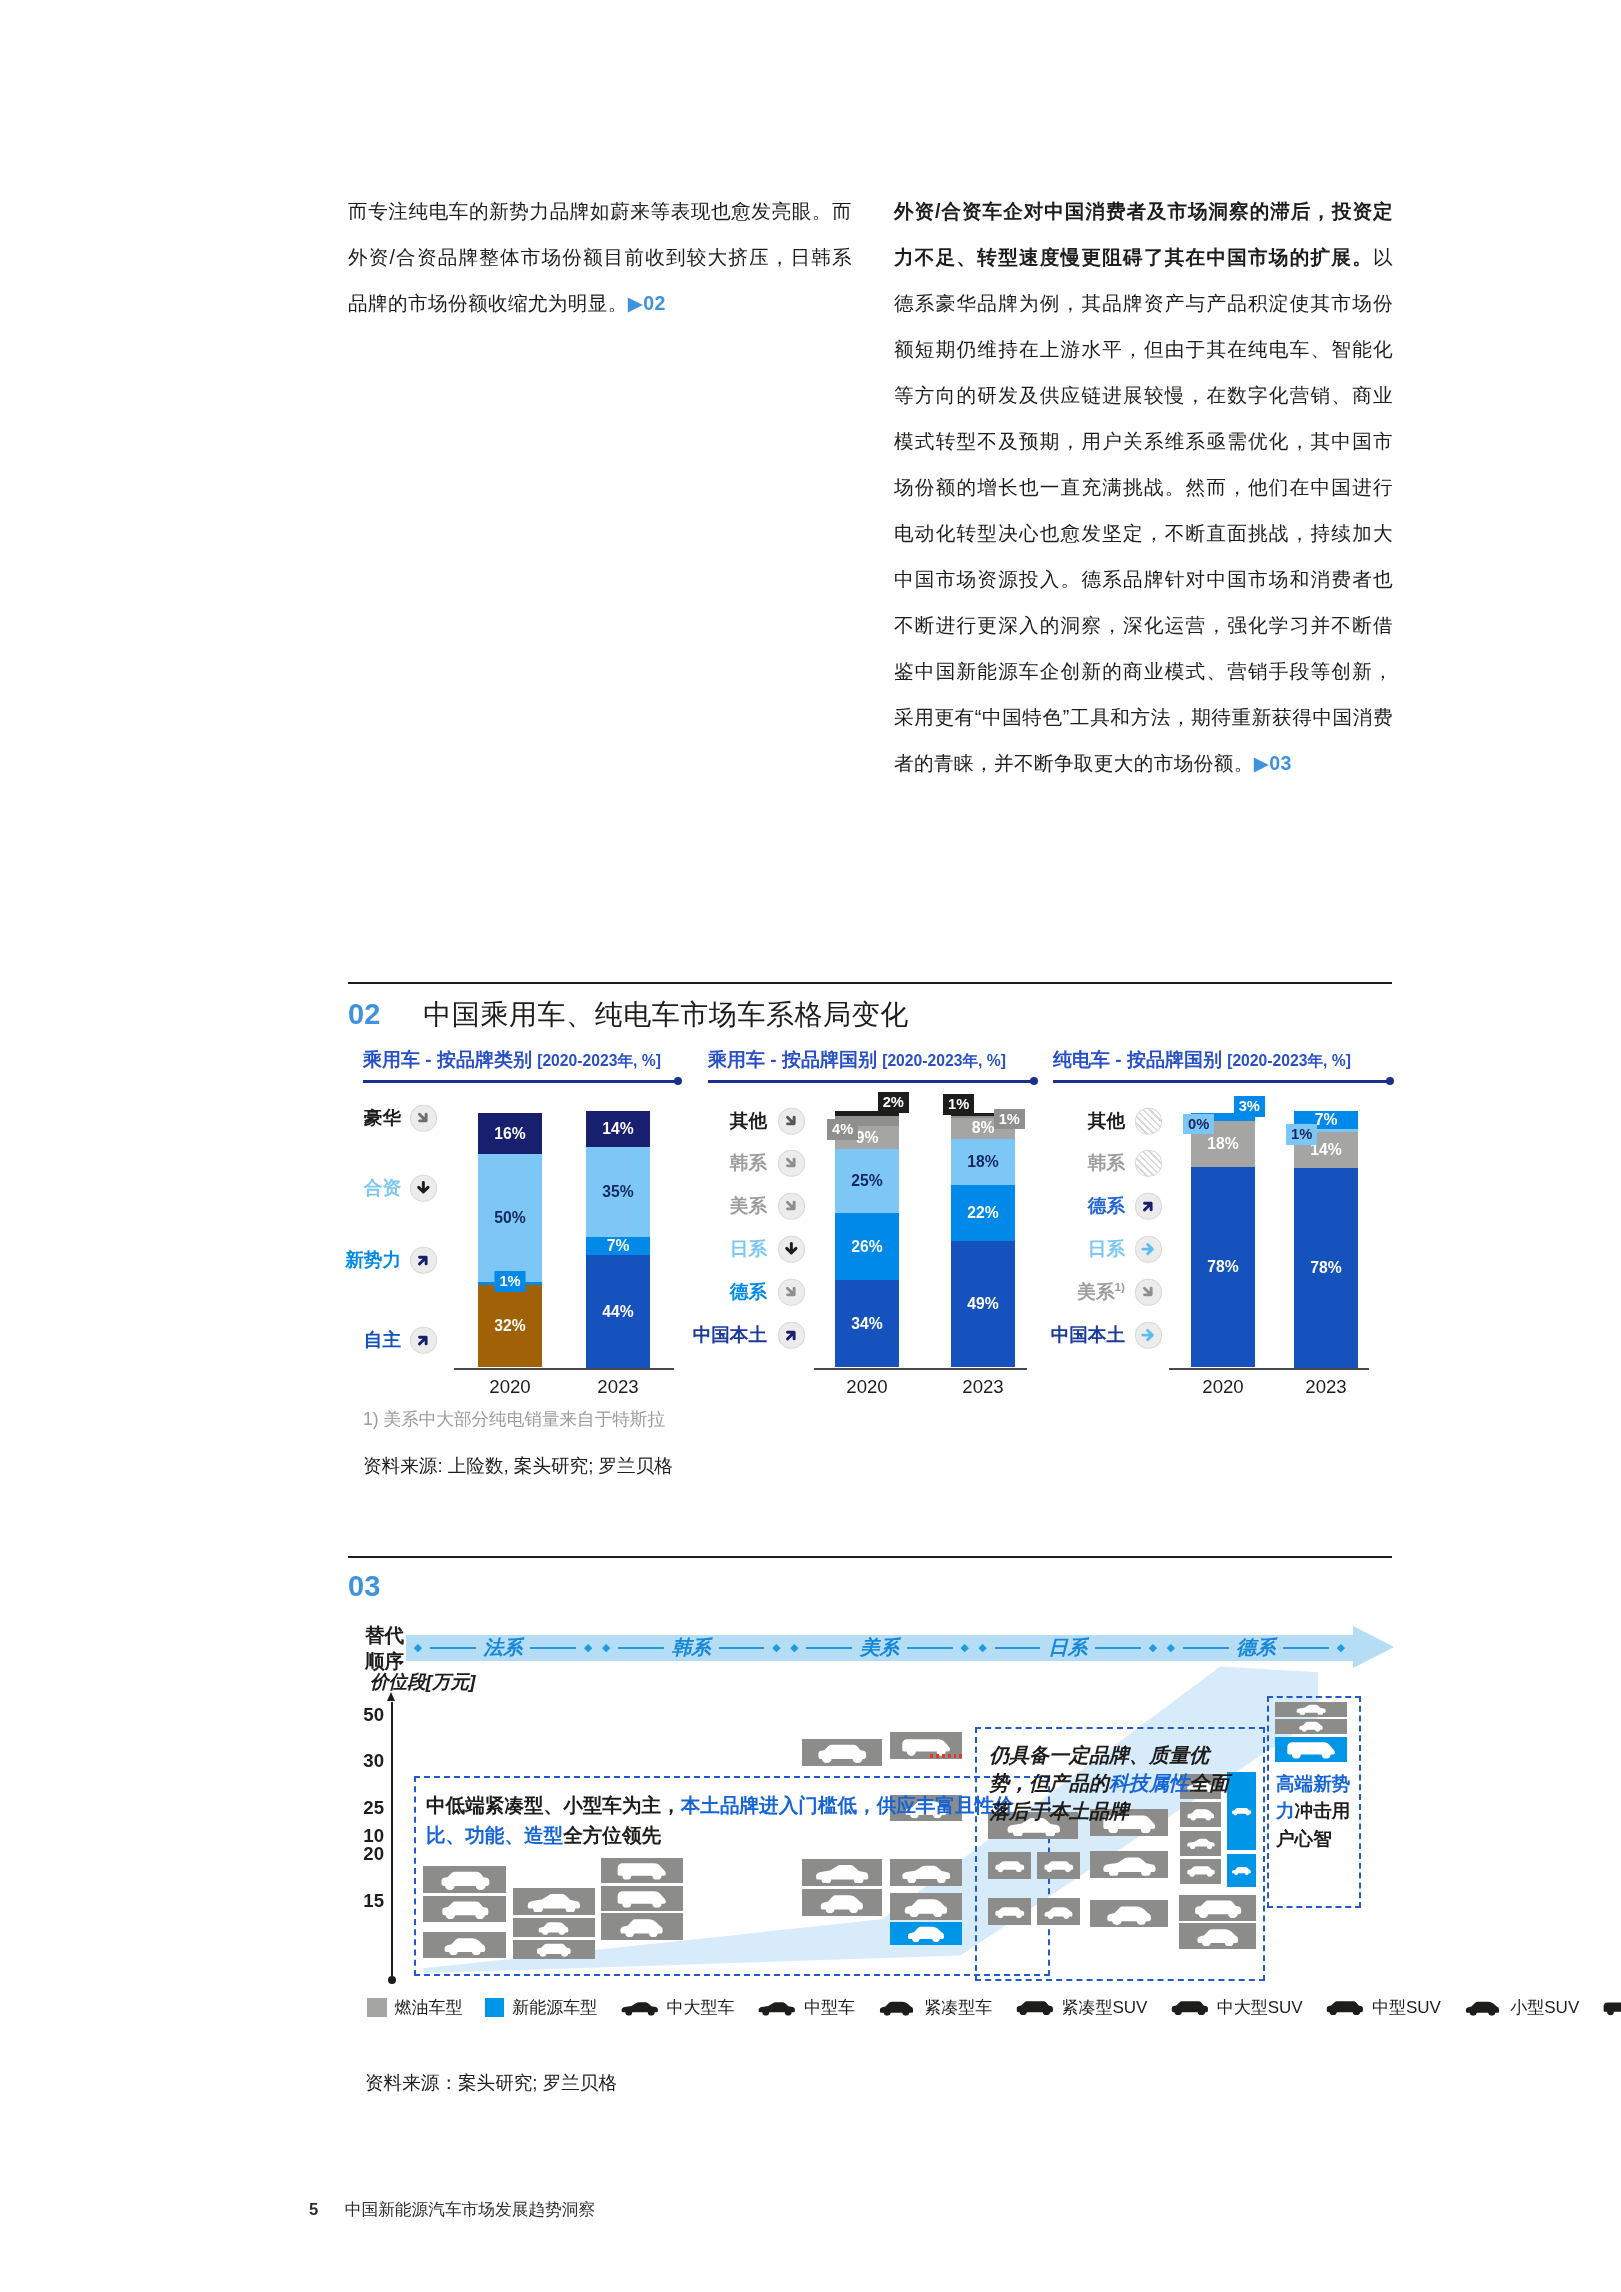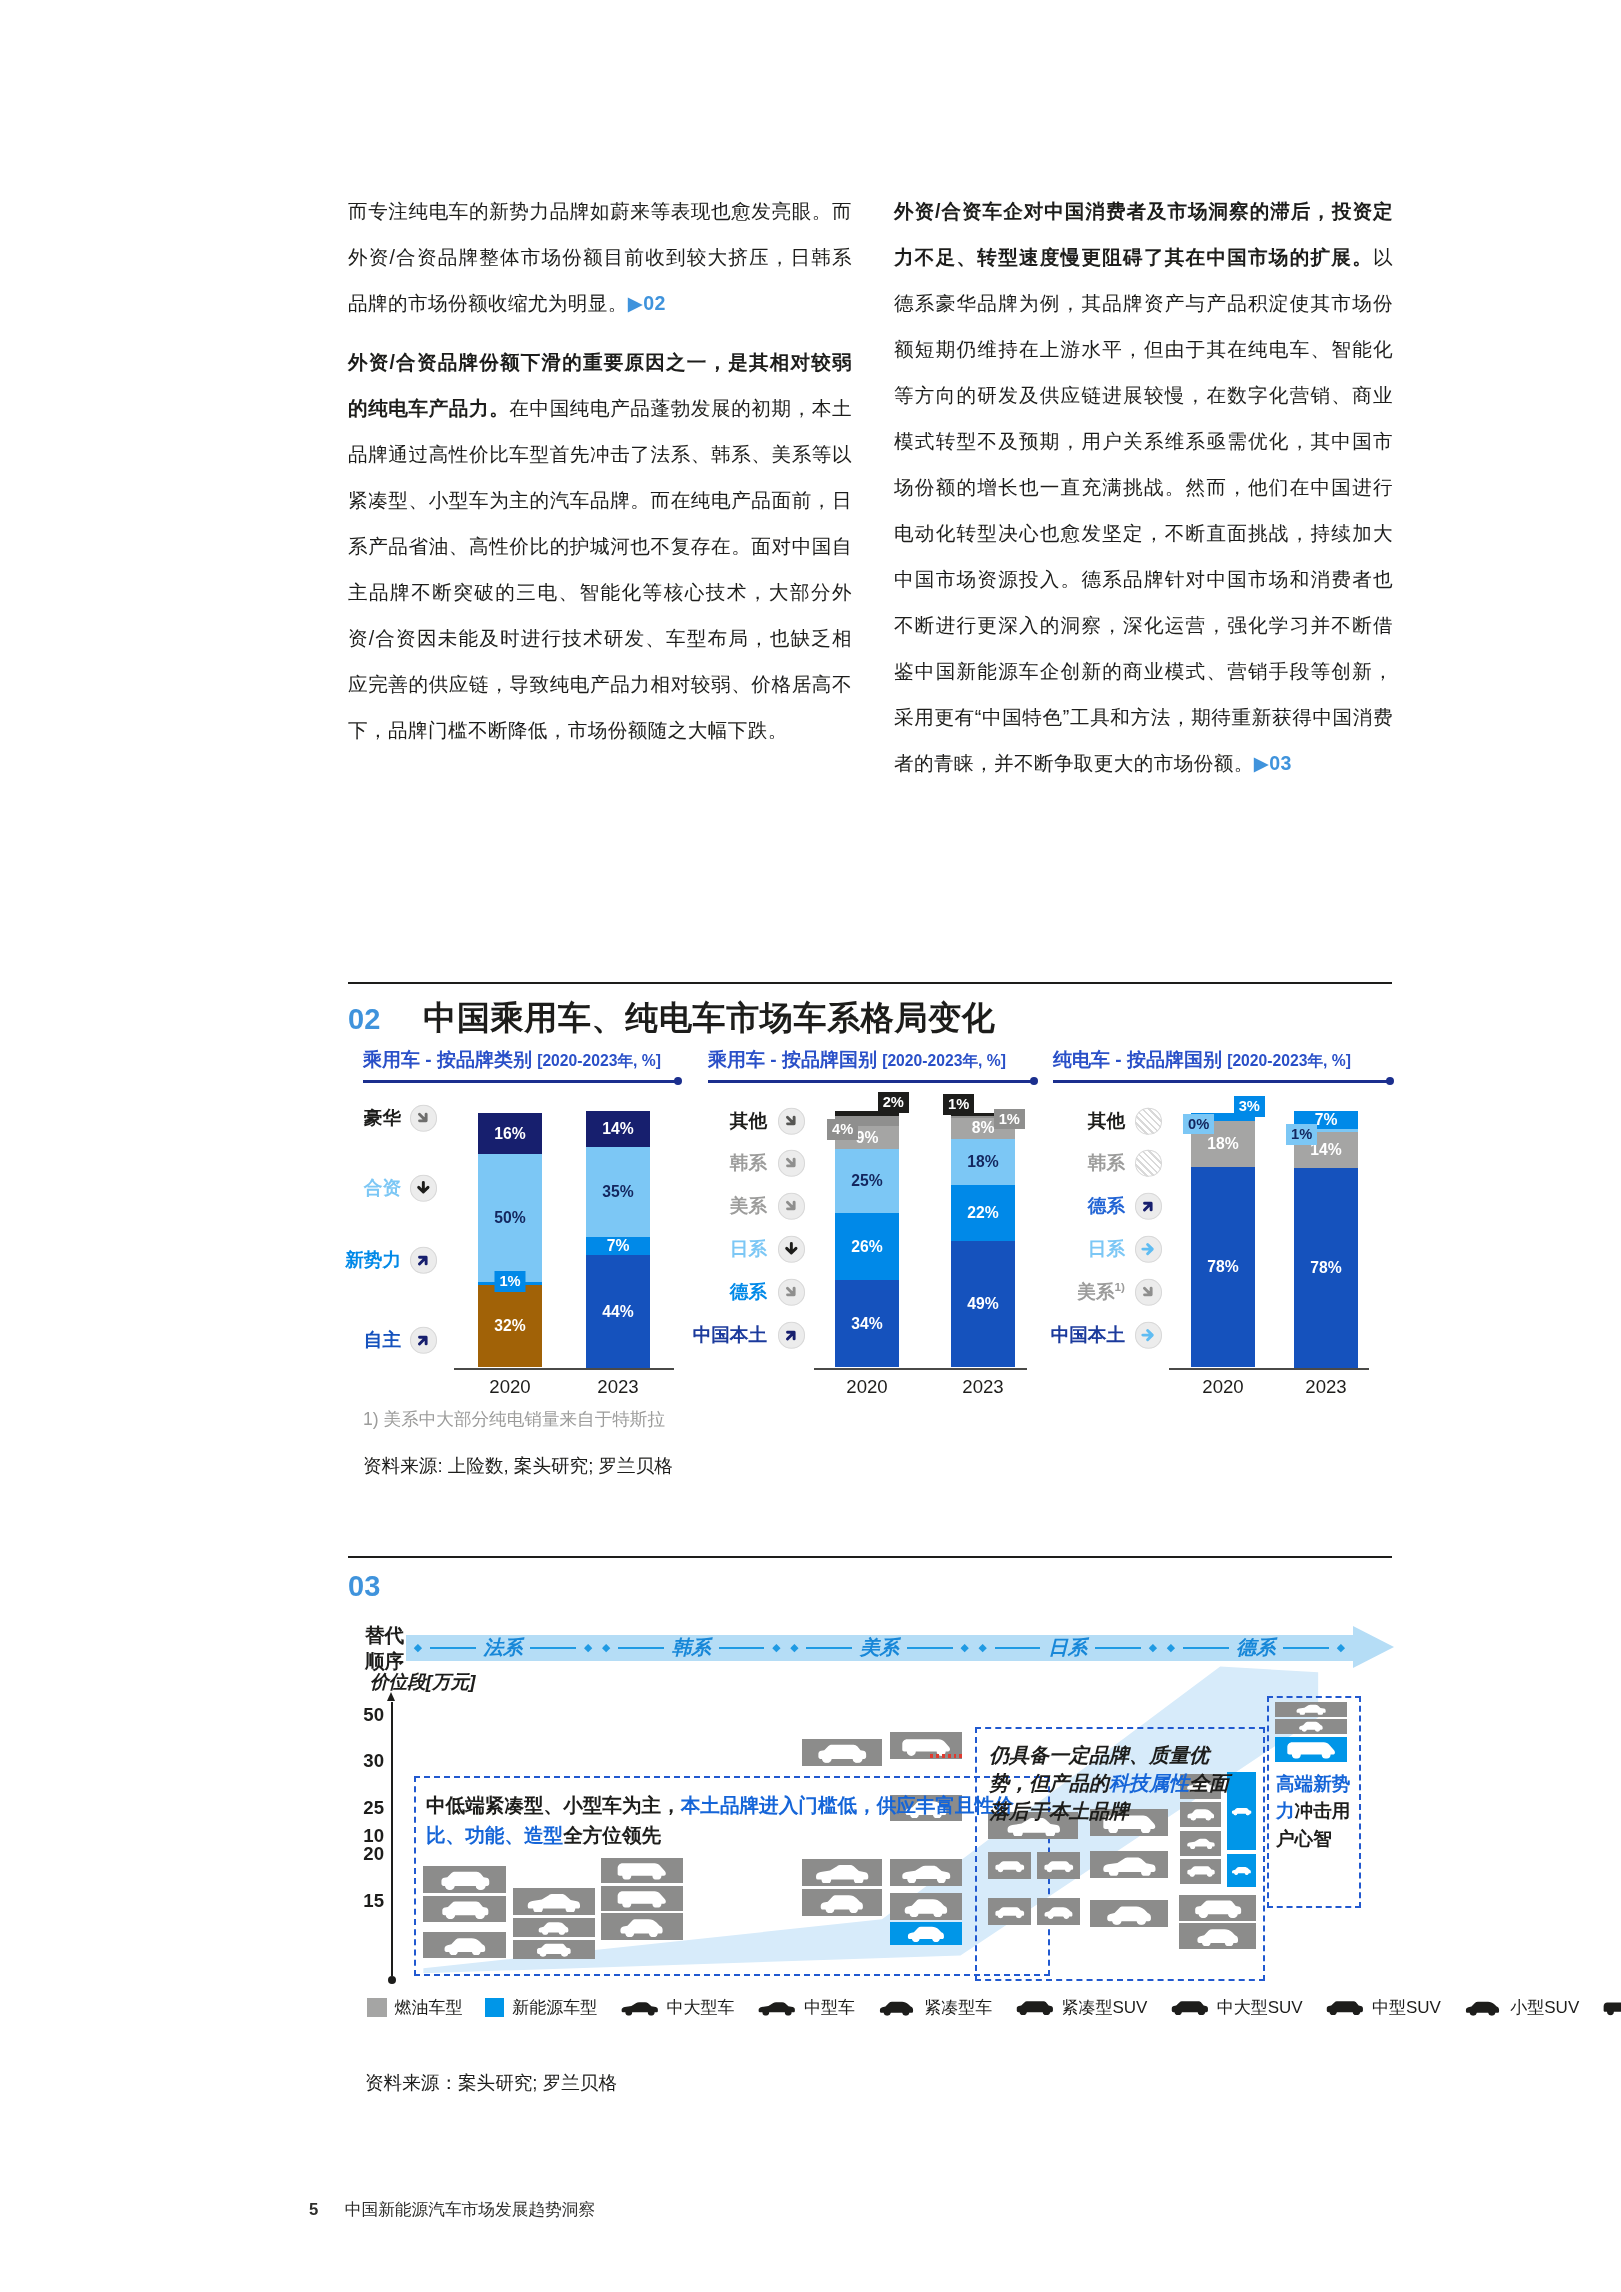--- a/index.html
+++ b/index.html
@@ -14,21 +14,21 @@
   .col p + p{margin-top:12.7px;}
   .col b{font-weight:700;}
   .xref{color:#3f93dc;font-weight:700;white-space:nowrap;}
 
   
   .hr{position:absolute;left:348px;width:1044px;height:2px;background:#1d1d1b;}
   .hr02{top:982px;} .hr03{top:1556px;}
   .sec-head{position:absolute;left:348px;display:flex;gap:43px;align-items:baseline;}
   .sh02{top:996px;} .sh03{top:1570px;}
   .secnum{color:#3f93dc;font-size:29px;font-weight:700;}
-  .sec-head h2{margin:0;font-size:33px;font-weight:700;letter-spacing:.02em;}
+  .sec-head h2{margin:0;font-size:28px;font-weight:400;letter-spacing:.02em;}
 
   
   .panel{position:absolute;top:1047px;height:361px;}
   .psub{color:#2a50c8;font-weight:700;font-size:19px;white-space:nowrap;}
   .psub .rng{font-size:15.7px;}
   .pline{position:absolute;top:33px;left:0;right:0;height:2.5px;background:#1b2f8e;}
   .pline i{position:absolute;right:-2px;top:-2.9px;width:7.8px;height:7.8px;border-radius:50%;background:#1b2f8e;}
   .lglab{position:absolute;font-weight:700;font-size:18.6px;white-space:nowrap;transform:translateY(-50%);}
   .lglab sup{font-size:11.8px;}
   .circ{position:absolute;width:26.5px;height:26.5px;border-radius:50%;background:#ececec;
@@ -111,21 +111,20 @@
         <circle cx="38.2" cy="14" r="3.4"></circle>
     </symbol>
   </defs>
 </svg>
 
 <div class="page">
 
   <section>
     <div class="col colL" id="colL">
         <p><span>而专注纯电车的新势力品牌如蔚来等表现也愈发亮眼。而外资/合资品牌整体市场份额目前收到较大挤压，日韩系品牌的市场份额收缩尤为明显。</span><span class="xref">▶02</span></p>
-        <p><b>外资/合资品牌份额下滑的重要原因之一，是其相对较弱的纯电车产品力。</b><span>在中国纯电产品蓬勃发展的初期，本土品牌通过高性价比车型首先冲击了法系、韩系、美系等以紧凑型、小型车为主的汽车品牌。而在纯电产品面前，日系产品省油、高性价比的护城河也不复存在。面对中国自主品牌不断突破的三电、智能化等核心技术，大部分外资/合资因未能及时进行技术研发、车型布局，也缺乏相应完善的供应链，导致纯电产品力相对较弱、价格居高不下，品牌门槛不断降低，市场份额随之大幅下跌。</span></p>
       </div>
     <div class="col colR" id="colR">
         <p><b>外资/合资车企对中国消费者及市场洞察的滞后，投资定力不足、转型速度慢更阻碍了其在中国市场的扩展。</b><span>以德系豪华品牌为例，其品牌资产与产品积淀使其市场份额短期仍维持在上游水平，但由于其在纯电车、智能化等方向的研发及供应链进展较慢，在数字化营销、商业模式转型不及预期，用户关系维系亟需优化，其中国市场份额的增长也一直充满挑战。然而，他们在中国进行电动化转型决心也愈发坚定，不断直面挑战，持续加大中国市场资源投入。德系品牌针对中国市场和消费者也不断进行更深入的洞察，深化运营，强化学习并不断借鉴中国新能源车企创新的商业模式、营销手段等创新，采用更有“中国特色”工具和方法，期待重新获得中国消费者的青睐，并不断争取更大的市场份额。</span><span class="xref">▶03</span></p>
       </div>
   </section>
 
   <section>
     <div class="hr hr02"></div>
     <div class="sec-head sh02">
       <span class="secnum">02</span>

